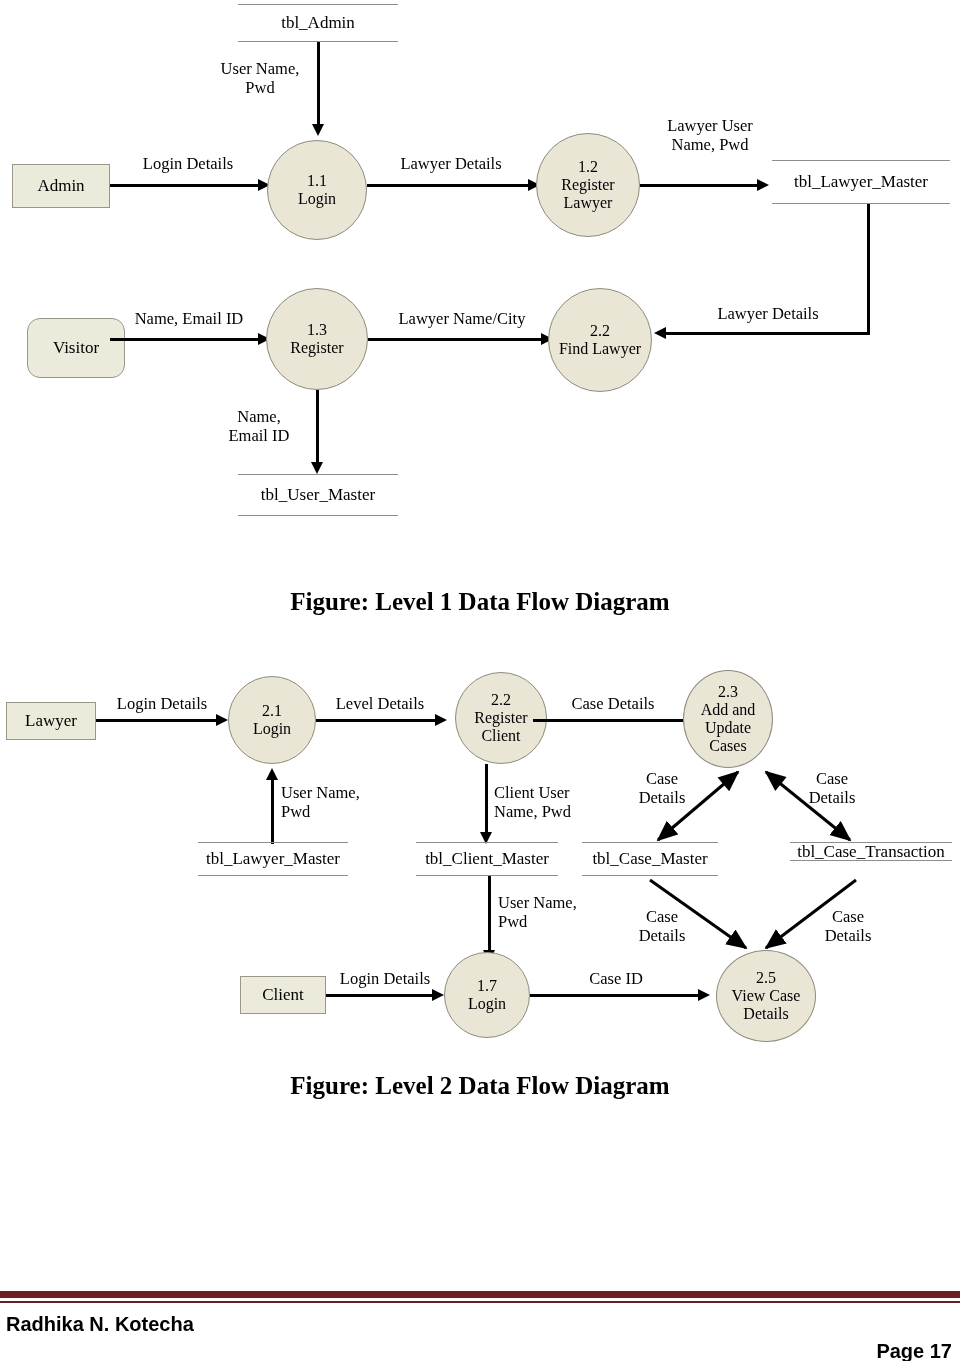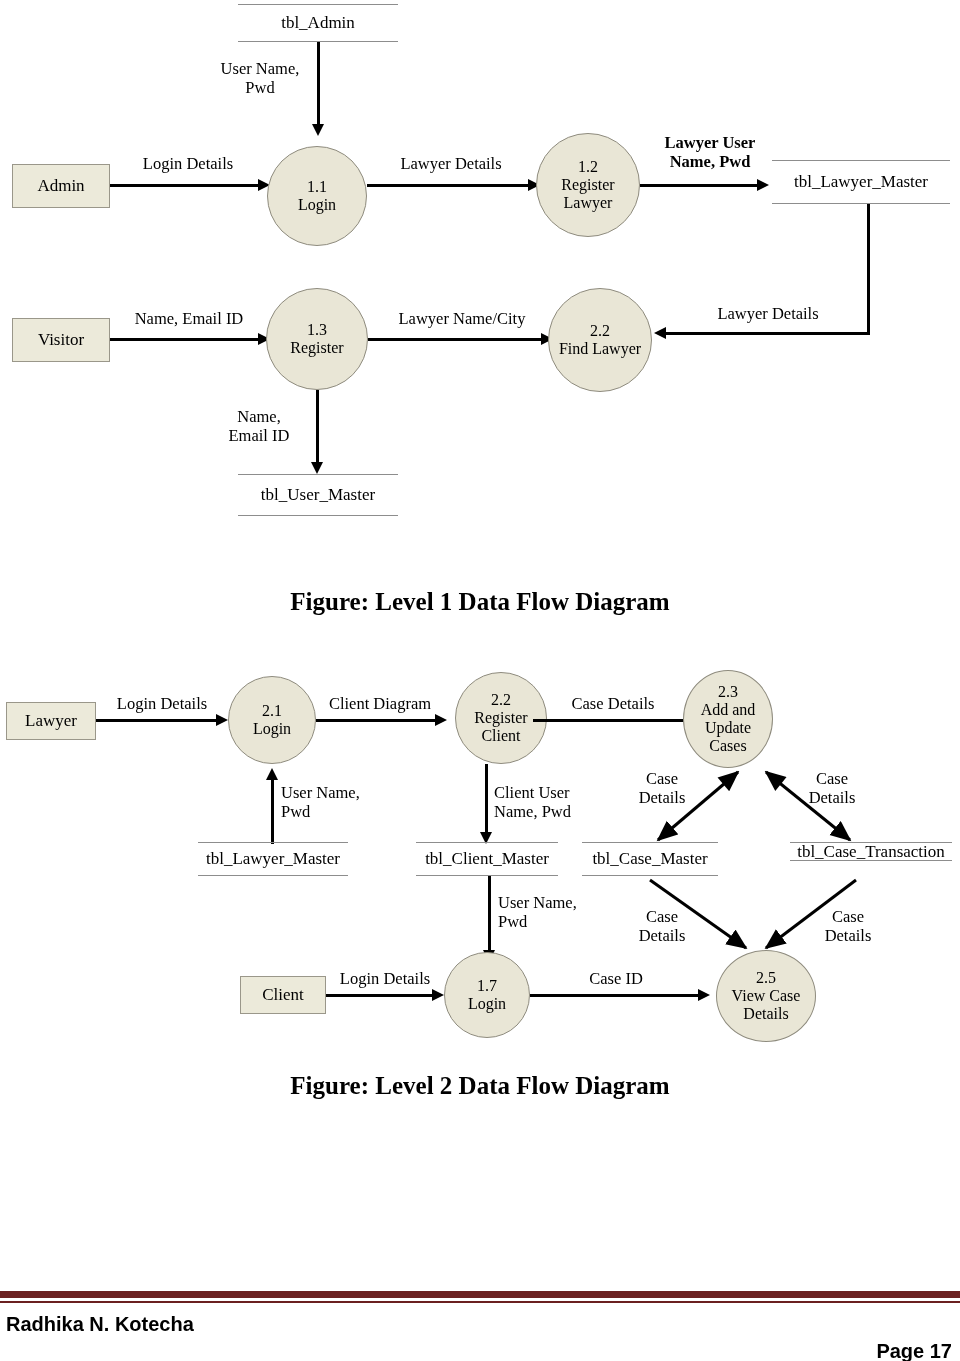--- a/index.html
+++ b/index.html
@@ -144,50 +144,50 @@
 Pwd</span></div>
 
     <div class="ext-entity" style="left:12px; top:164px; width:98px; height:44px;">
       <span>Admin</span>
     </div>
 
     <div class="hline" style="left:110px; top:184px; width:152px;"></div>
     <div class="arr arr-r" style="left:258px; top:179px;"></div>
     <div class="flabel" style="left:120px; top:155px; width:136px;"><span>Login Details</span></div>
 
-    <div class="proc" style="left:267px; top:146px; width:100px; height:100px;text-align:right;">
+    <div class="proc" style="left:267px; top:140px; width:100px; height:100px;text-align:right;">
       <span>1.1</span>
       <span>Login</span>
     </div>
 
     <div class="hline" style="left:367px; top:184px; width:165px;"></div>
     <div class="arr arr-r" style="left:528px; top:179px;"></div>
     <div class="flabel" style="left:378px; top:155px; width:146px;"><span>Lawyer Details</span></div>
 
     <div class="proc" style="left:536px; top:133px; width:104px; height:104px;">
       <span>1.2</span>
       <span>Register</span>
       <span>Lawyer</span>
     </div>
 
     <div class="hline" style="left:640px; top:184px; width:121px;"></div>
     <div class="arr arr-r" style="left:757px; top:179px;"></div>
-    <div class="flabel" style="left:645px; top:134px; width:130px;font-weight:bold;"><span>Lawyer User
+    <div class="flabel" style="left:645px; top:117px; width:130px;"><span>Lawyer User
 Name, Pwd</span></div>
 
     <div class="store" style="left:772px; top:160px; width:178px; height:44px;">
       <span>tbl_Lawyer_Master</span>
     </div>
 
     <div class="vline" style="left:867px; top:204px; width:3px; height:131px;"></div>
     <div class="hline" style="left:666px; top:332px; width:204px;"></div>
     <div class="arr arr-l" style="left:654px; top:327px;"></div>
     <div class="flabel" style="left:688px; top:305px; width:160px;"><span>Lawyer Details</span></div>
 
-    <div class="ext-entity" style="left:12px; top:318px; width:98px; height:44px;">
+    <div class="ext-entity" style="left:27px; top:318px; width:98px; height:60px;border-radius:13px;">
       <span>Visitor</span>
     </div>
 
     <div class="hline" style="left:110px; top:338px; width:152px;"></div>
     <div class="arr arr-r" style="left:258px; top:333px;"></div>
     <div class="flabel" style="left:110px; top:310px; width:158px;"><span>Name, Email ID</span></div>
 
     <div class="proc" style="left:266px; top:288px; width:102px; height:102px;">
       <span>1.3</span>
       <span>Register</span>
@@ -224,21 +224,21 @@
     <div class="arr arr-r" style="left:216px; top:714px;"></div>
     <div class="flabel" style="left:102px; top:695px; width:120px;"><span>Login Details</span></div>
 
     <div class="proc" style="left:228px; top:676px; width:88px; height:88px;">
       <span>2.1</span>
       <span>Login</span>
     </div>
 
     <div class="hline" style="left:316px; top:719px; width:123px;"></div>
     <div class="arr arr-r" style="left:435px; top:714px;"></div>
-    <div class="flabel" style="left:322px; top:695px; width:116px;"><span>Client Diagram</span></div>
+    <div class="flabel" style="left:322px; top:695px; width:116px;"><span>Level Details</span></div>
 
     <div class="proc" style="left:455px; top:672px; width:92px; height:92px;">
       <span>2.2</span>
       <span>Register</span>
       <span>Client</span>
     </div>
 
     <div class="hline" style="left:533px; top:719px; width:160px;"></div>
     <div class="arr arr-r" style="left:689px; top:714px;"></div>
     <div class="flabel" style="left:548px; top:695px; width:130px;"><span>Case Details</span></div>

